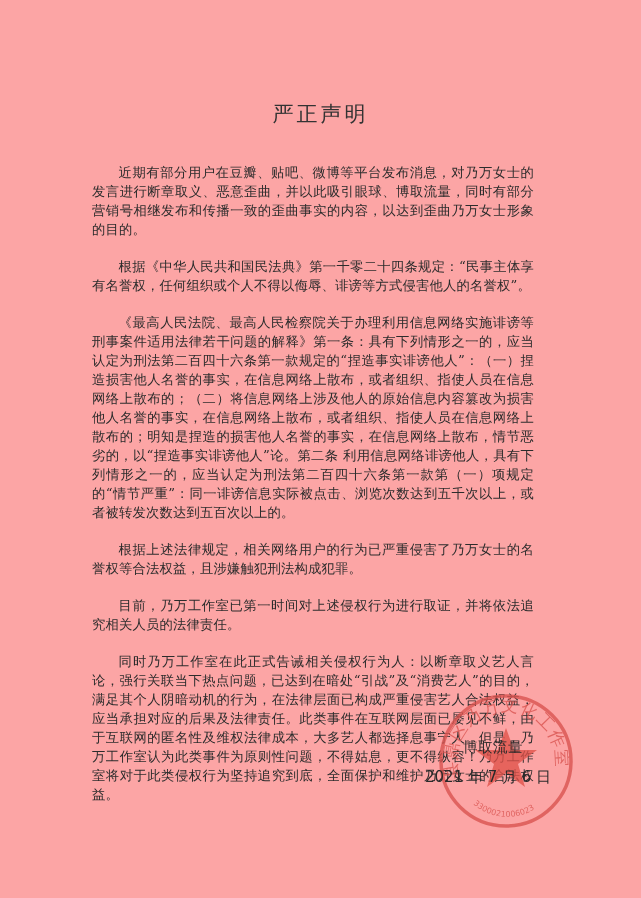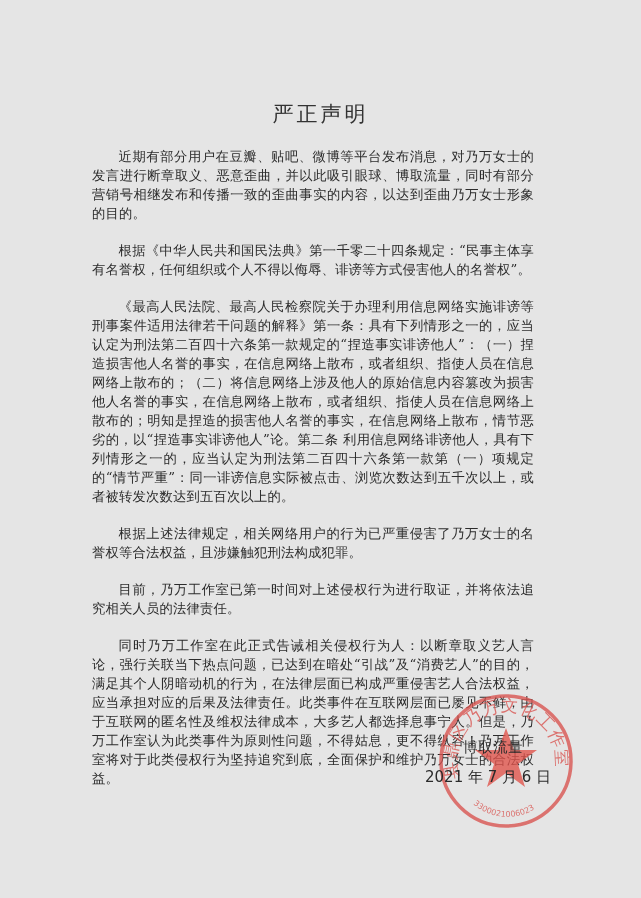--- a/index.html
+++ b/index.html
@@ -1,22 +1,22 @@
 <!DOCTYPE html>
 <html><head>
 <meta charset="utf-8">
 <style>
   html, body { margin:0; padding:0; background:#fdfdfd; }
   body { width:641px; height:898px; position:relative; overflow:hidden;
          font-family:"DejaVu Serif","Liberation Serif",serif; color:#2a2a2a; }
-  .page { position:absolute; left:0; top:0; width:641px; height:898px; background:#e5e5e5; }
+  .page { position:absolute; left:0; top:0; width:641px; height:898px; background:#fca5a5; }
   .title { position:absolute; left:0; width:641px; top:100px; text-align:center;
            font-size:21px; letter-spacing:3px; color:#333; font-weight:normal; }
   .body { position:absolute; left:92px; width:442px; top:147px; }
-  .para { font-size:13.3px; line-height:19px; text-indent:2em; margin:0 0 18px 0;
+  .para { font-size:13.3px; line-height:19px; text-indent:2em; margin:16px 0 18px 0;
           text-align:justify; color:#2c2c2c; letter-spacing:0.2px; }
   .sig { position:absolute; left:463px; top:738px; font-size:14.5px; color:#2a2a2a;
          z-index:3; letter-spacing:0.5px; }
   .date { position:absolute; left:425px; top:768px; font-size:15px; color:#2a2a2a;
           z-index:3; font-family:"DejaVu Sans","Liberation Sans",sans-serif; }
   .stamp { position:absolute; left:437px; top:692px; width:138px; height:138px; z-index:2; opacity:0.78; }
 </style>
 </head>
 <body>
 

